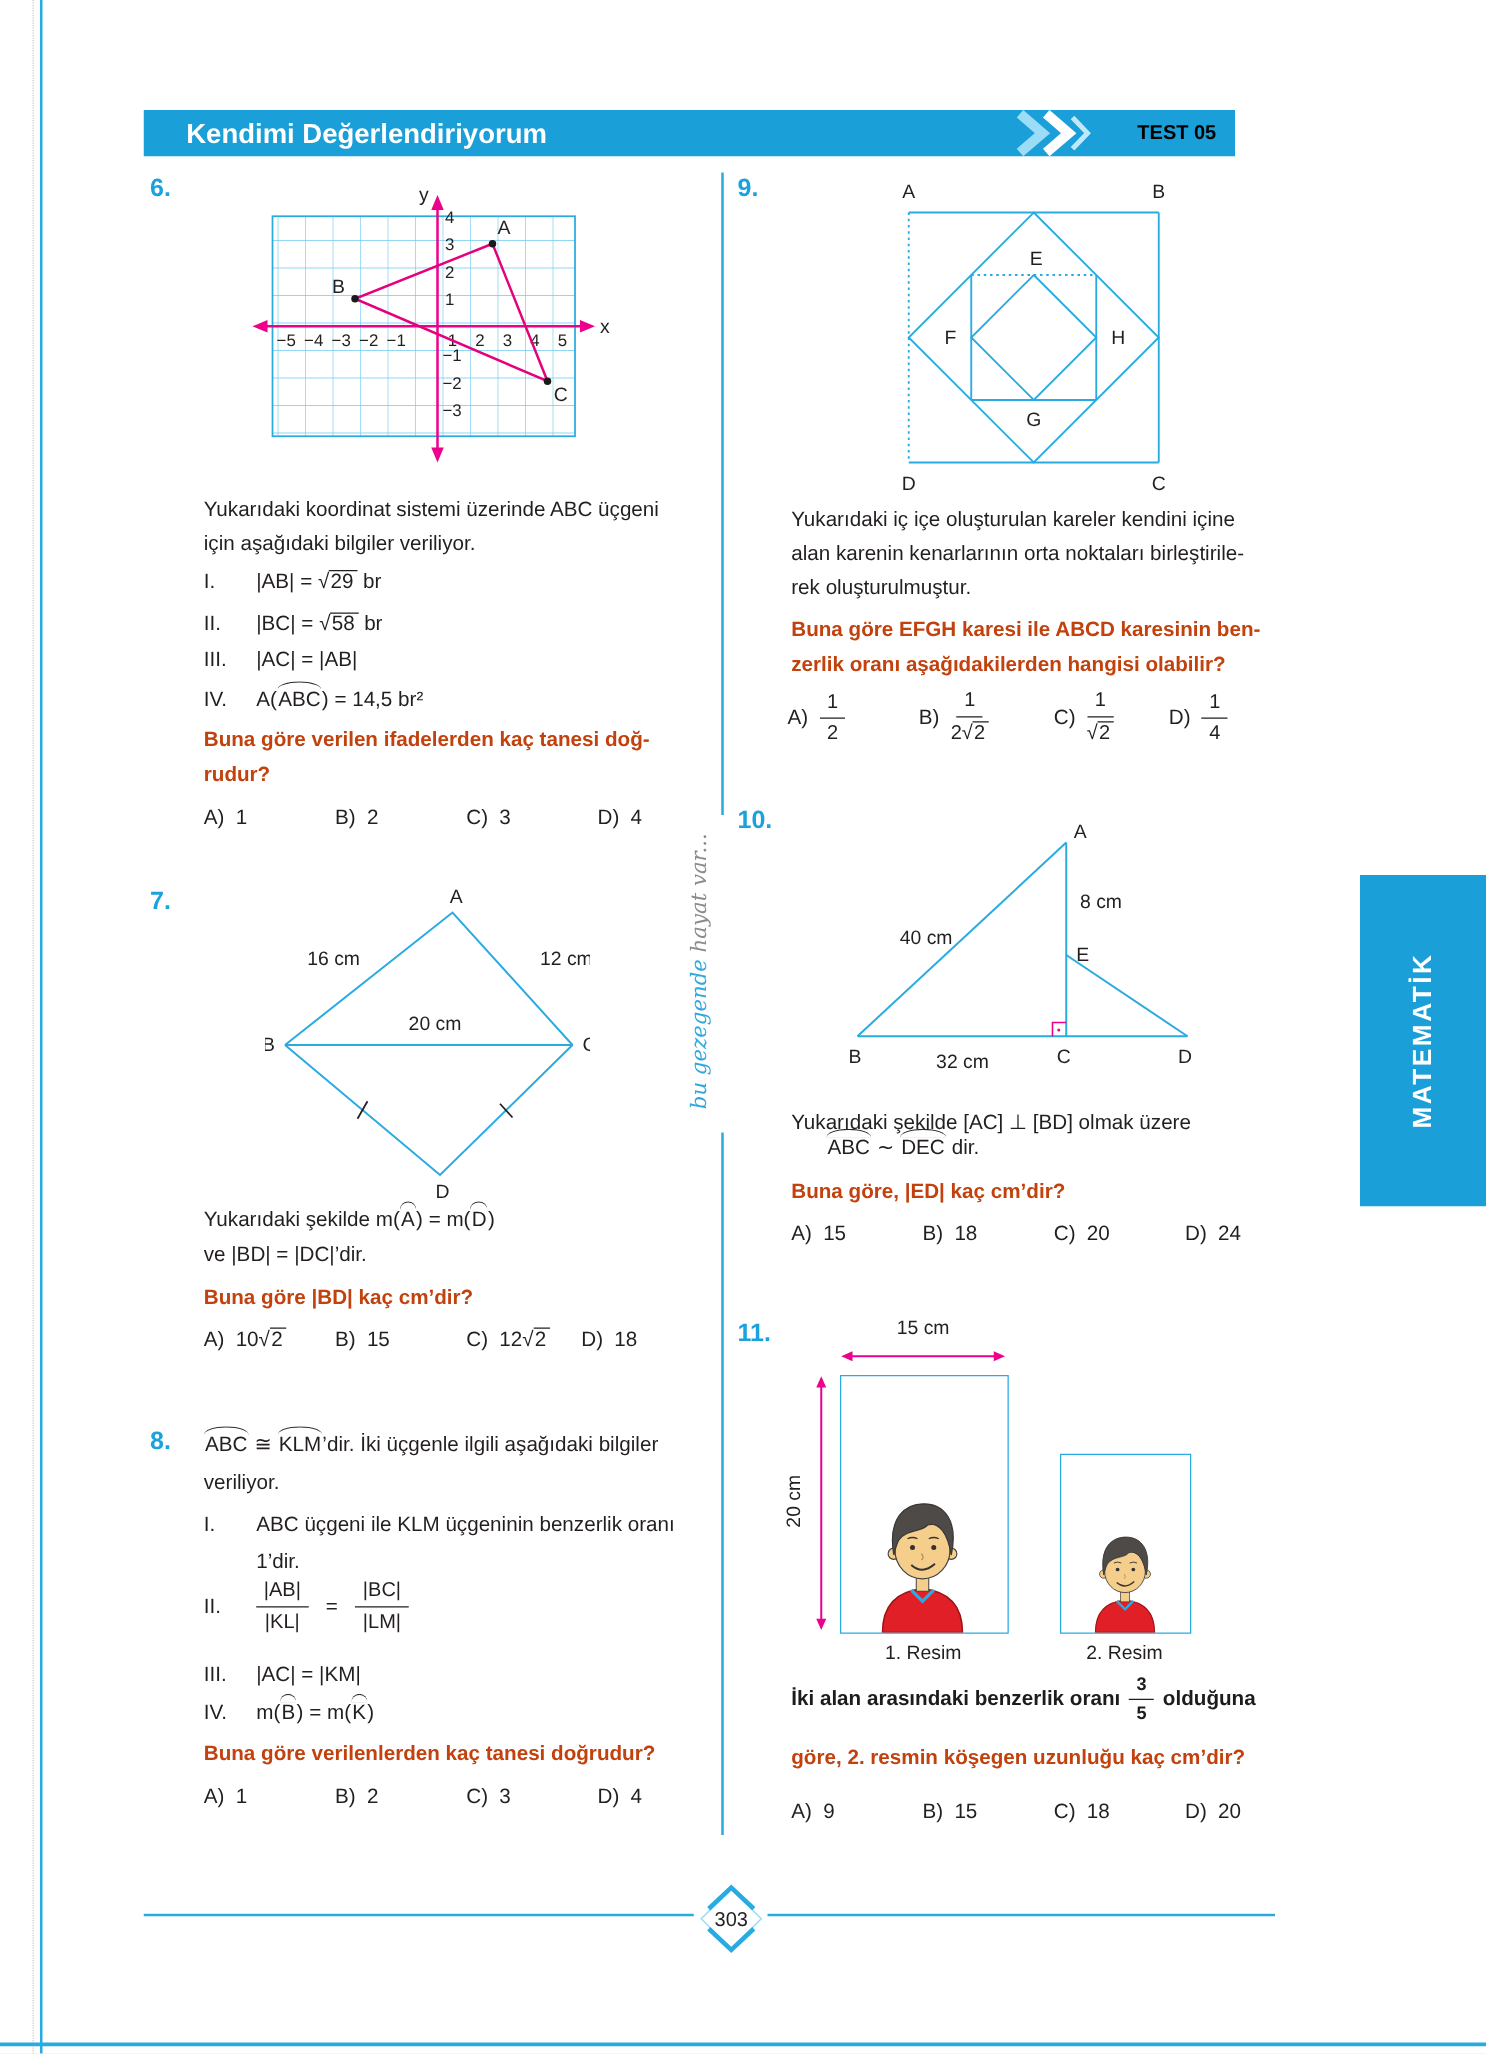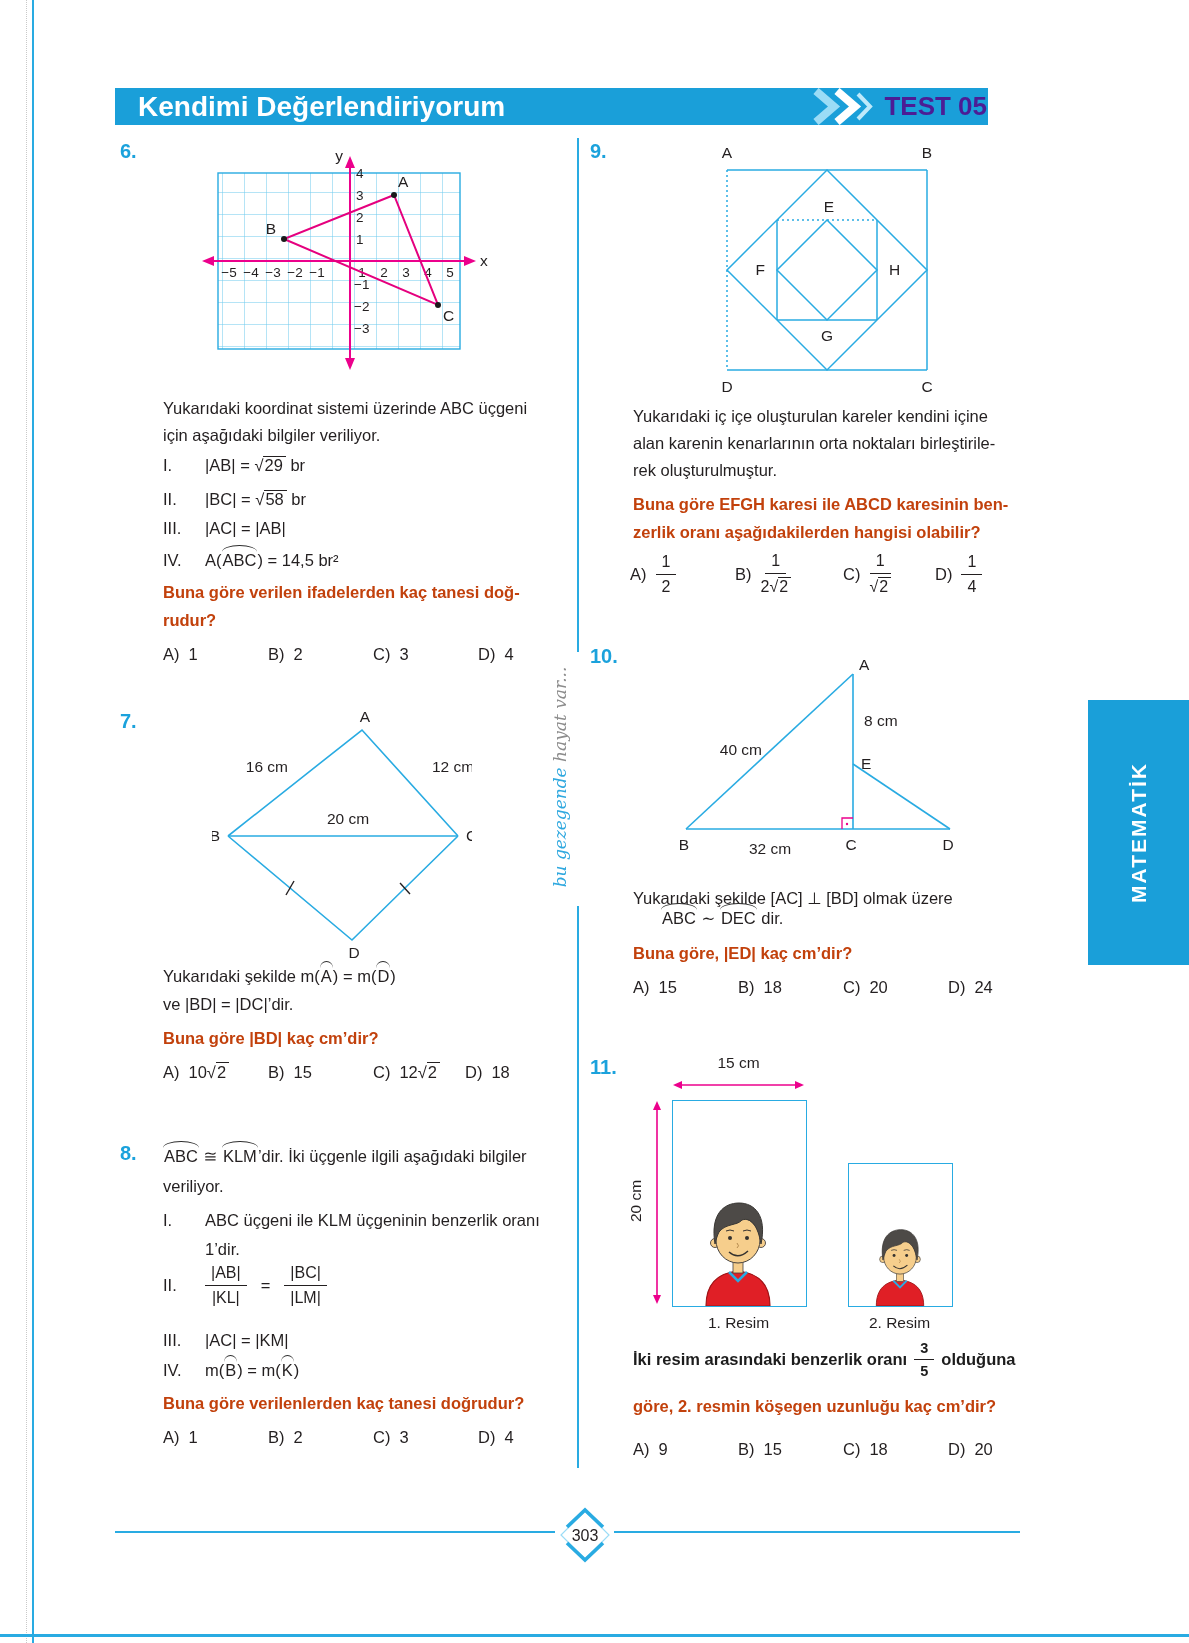--- a/index.html
+++ b/index.html
@@ -9,22 +9,22 @@
   .txt{position:absolute;font-size:16.5px;line-height:1.05;white-space:nowrap;color:#231F20;}
   .bold{font-weight:bold;color:#c2410c;}
   .qnum{position:absolute;font-size:20px;font-weight:bold;color:#1BA2DC;}
   
   .vline{position:absolute;background:#29ABE2;}
   .hline{position:absolute;background:#29ABE2;}
   .dotline{position:absolute;border-left:1px dotted #c9c9c9;}
   
   .header{position:absolute;left:115px;top:88px;width:873px;height:37px;background:#1A9FD9;
           display:flex;align-items:center;}
-  .header .title{padding-left:23px;color:#fff;font-size:28px;font-weight:bold;}
-  .header .test{margin-left:auto;padding-right:1px;color:#4c1d95;font-size:26px;font-weight:bold;}
+  .header .title{padding-left:34px;color:#fff;font-size:22px;font-weight:bold;}
+  .header .test{margin-left:auto;padding-right:15px;color:#000000;font-size:16px;font-weight:bold;}
   
   .sidetab{position:absolute;left:1088px;top:700px;width:101px;height:265px;background:#1A9FD9;display:flex;}
   .sidetab span{margin:auto;writing-mode:vertical-rl;transform:rotate(180deg);color:#fff;
                 font-weight:bold;font-size:21px;letter-spacing:2px;}
   
   .opts{position:absolute;display:flex;font-size:16.5px;color:#231F20;}
   .opt{display:flex;gap:9px;width:105px;align-items:center;}
   .opt:last-child{width:auto;}
   
   .sq{display:inline-block;white-space:nowrap;}
@@ -410,21 +410,21 @@
   </div>
   <div class="rectframe" style="left:848px;top:1163px;width:103px;height:142px;">
     <svg style="position:absolute;left:14px;bottom:0;" width="74" height="89" viewBox="0 0 100 120">
         <use href="#boyshape"></use>
       </svg>
   </div>
   <div class="caption" style="left:672px;top:1314px;width:133px;">1. Resim</div>
   <div class="caption" style="left:848px;top:1314px;width:103px;">2. Resim</div>
 
   <div class="abs" style="left:633px;top:1340px;display:flex;align-items:center;gap:7px;font-size:16.5px;font-weight:bold;color:#1c1c1c;white-space:nowrap;">
-    <span>İki resim arasındaki benzerlik oranı</span>
+    <span>İki alan arasındaki benzerlik oranı</span>
     <span class="frac" style="font-size:14.5px;font-weight:bold;">
         <span class="fnum">3</span>
         <span class="fden">5</span>
       </span>
     <span>olduğuna</span>
   </div>
   <div class="txt bold" style="left:633px;top:1398px;">göre, 2. resmin köşegen uzunluğu kaç cm’dir?</div>
 
   <div class="opts" style="left:633px;top:1440px;">
     <span class="opt">

